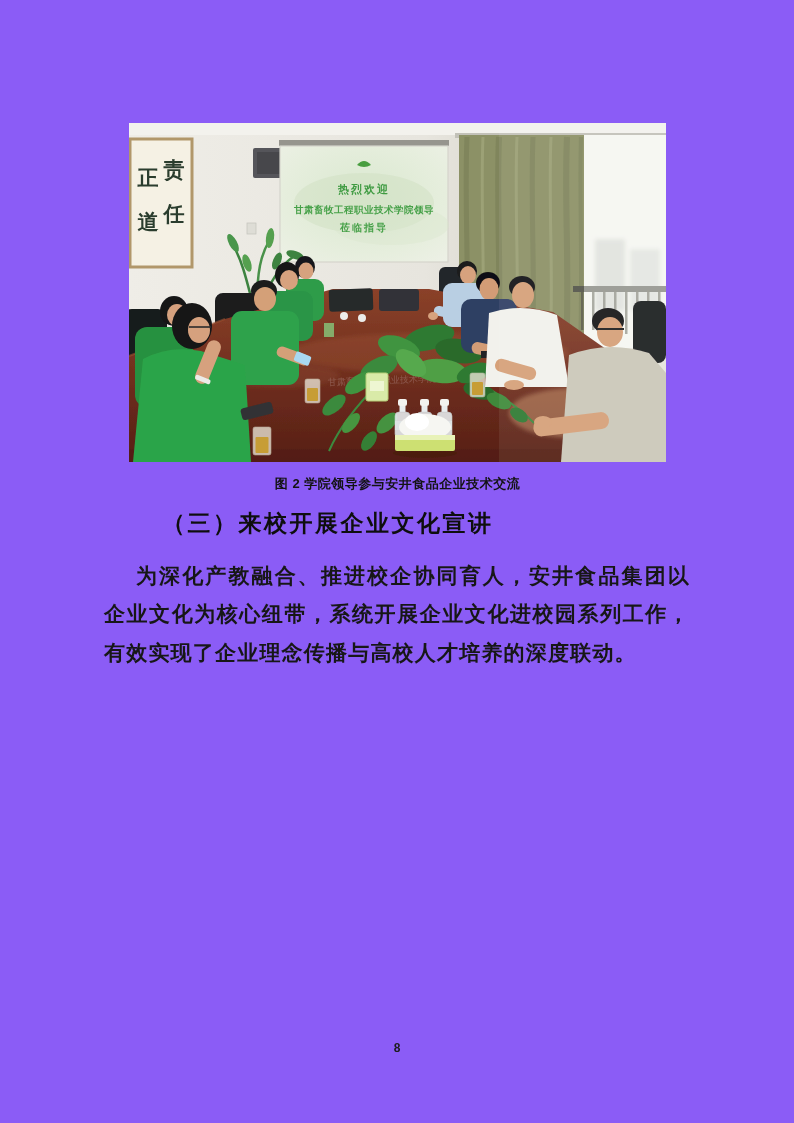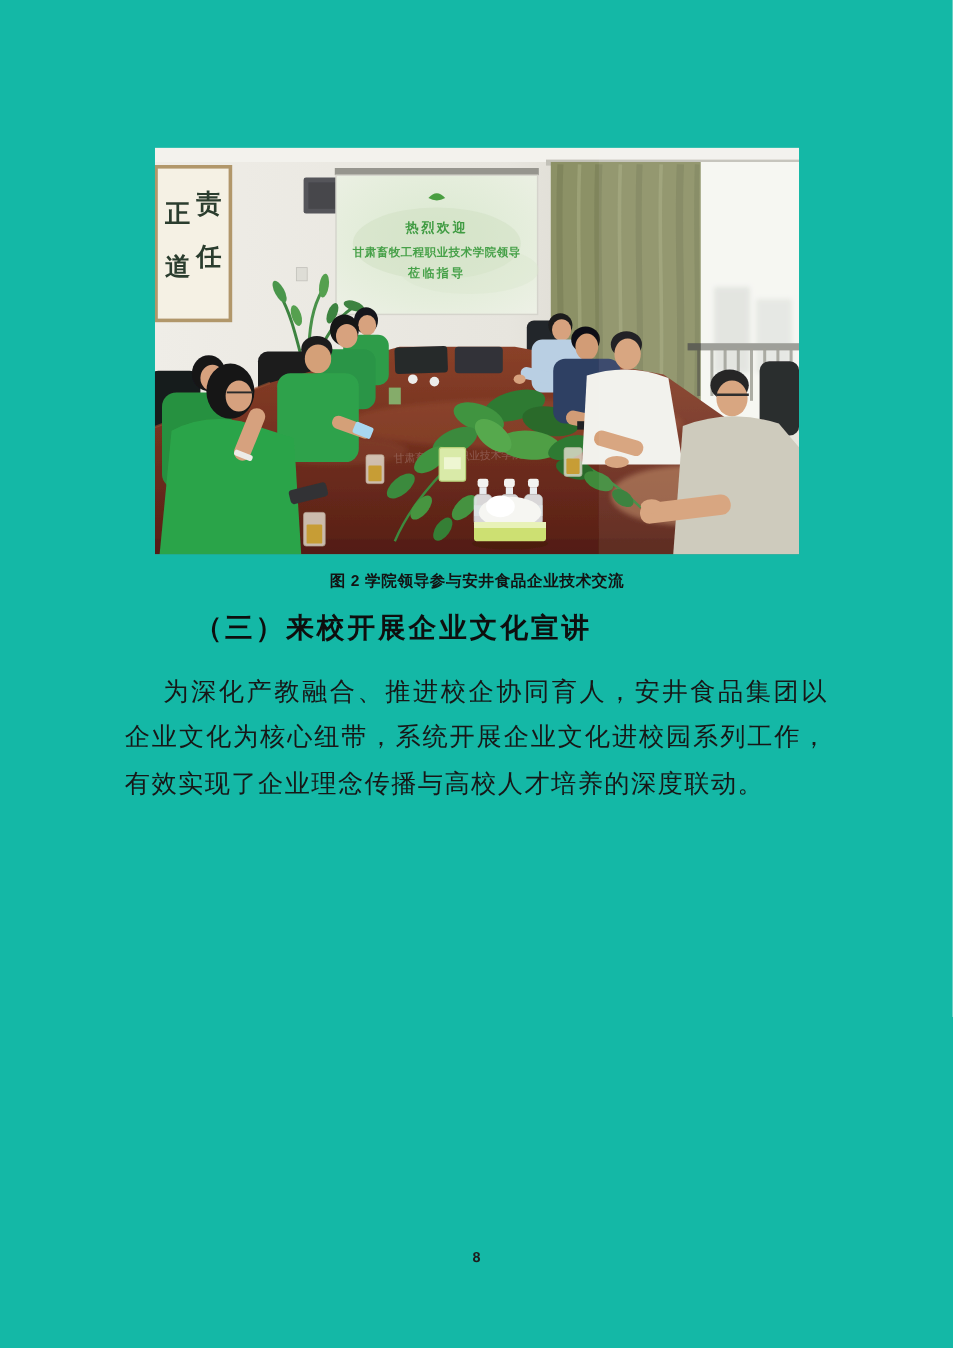--- a/index.html
+++ b/index.html
@@ -1,27 +1,27 @@
 <!DOCTYPE html>
 <html><head>
 <meta charset="utf-8">
 <style>
   html,body{margin:0;padding:0;background:#fff;}
-  .page{position:relative;width:794px;height:1123px;background:#14b8a6;overflow:hidden;
+  .page{position:relative;width:794px;height:1123px;background:#8b5cf6;overflow:hidden;
         font-family:"Liberation Serif",serif;color:#161616;}
   .photo{position:absolute;left:129px;top:123px;width:537px;height:339px;overflow:hidden;}
   .photo svg{display:block;width:100%;height:100%;}
   .caption{position:absolute;left:129px;top:475px;width:537px;text-align:center;
            font-family:"Liberation Sans",sans-serif;font-weight:bold;font-size:13px;
            letter-spacing:.5px;color:#131313;}
   .heading{position:absolute;left:104px;top:508px;width:586px;padding-left:58px;box-sizing:border-box;
            font-weight:bold;font-size:23px;letter-spacing:2.5px;color:#0e0e0e;
            font-family:Liberation Mono, monospace;}
   .bodytext{position:absolute;left:104px;top:557px;width:586px;font-size:21px;line-height:38.4px;
-            text-align:justify;letter-spacing:1.2px;color:#171717;}
+            text-align:justify;letter-spacing:1.2px;color:#171717;font-weight:bold;}
   .bodytext p{margin:0;text-indent:32px;}
   .pagenum{position:absolute;left:0;top:1041px;width:100%;text-align:center;
            font-family:"Liberation Sans",sans-serif;font-size:12px;font-weight:bold;color:#1d1d1d;}
   svg text{font-family:"Liberation Sans",sans-serif;}
   svg text.callig{font-family:"Liberation Serif",serif;font-weight:bold;fill:#2c3e2e;}
 </style>
 </head>
 <body>
 
 <div class="page">

